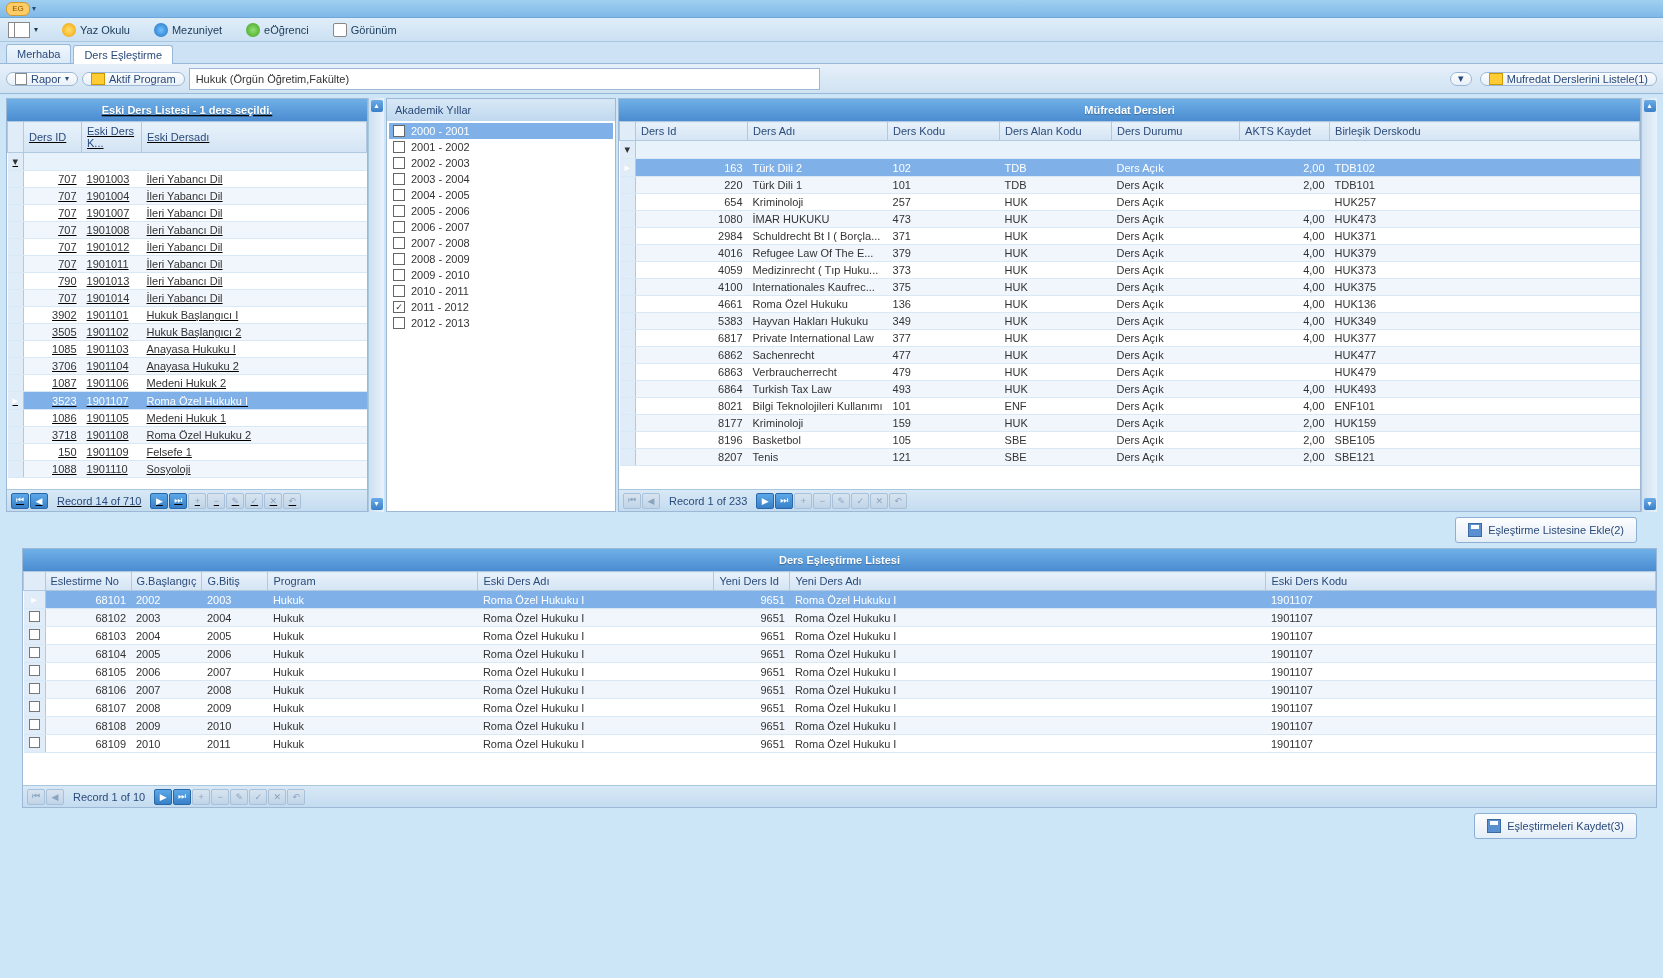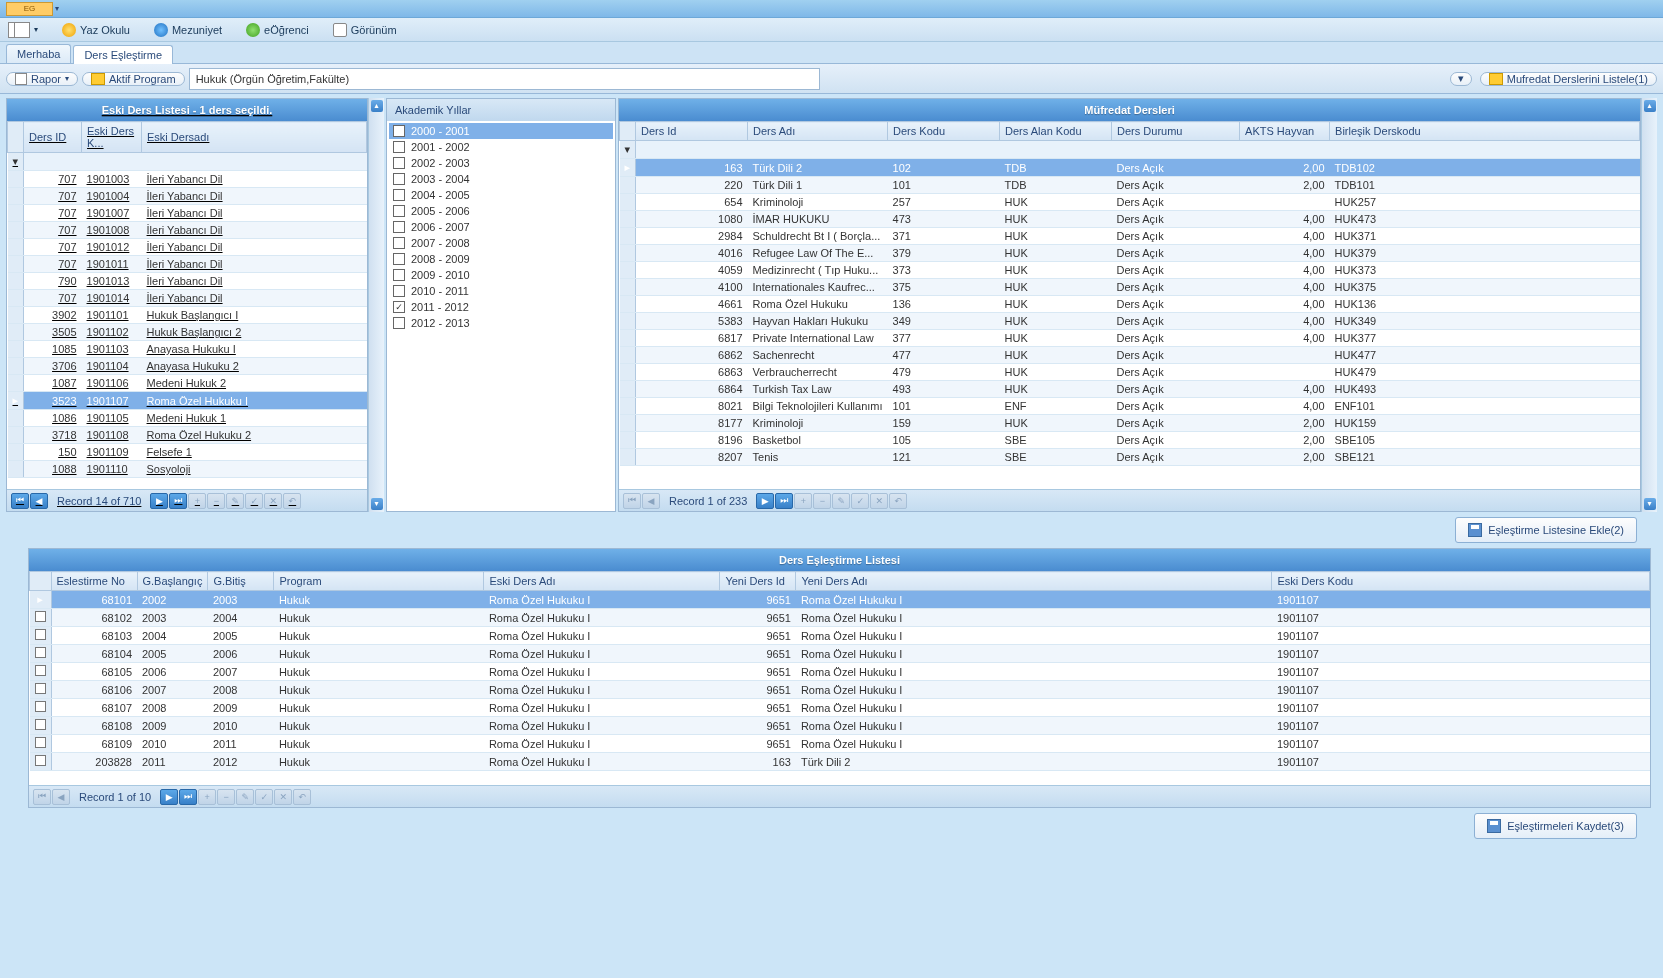--- a/index.html
+++ b/index.html
@@ -1,18 +1,18 @@
 <!DOCTYPE html>
 <html><head>
 <meta charset="utf-8">
 <style>
 * { box-sizing: border-box; margin: 0; padding: 0; font-family: Tahoma, Arial, sans-serif; font-size: 11px; }
 body { background: #cce5f7; overflow: hidden; }
 .title-band { height: 18px; background: linear-gradient(#a0d0f0,#7fb8e8); border-bottom: 1px solid #6da8d8; padding-left: 6px; display: flex; align-items: center; }
-.title-band .logo { width: 47px; height: 14px; background:#ffcc66; border:1px solid #cc9933; border-radius:0; font-size:8px; text-align:center; line-height:12px; color:#885500; }
+.title-band .logo { width: 24px; height: 14px; background:#ffcc66; border:1px solid #cc9933; border-radius:6px; font-size:8px; text-align:center; line-height:12px; color:#885500; }
 .menu-bar { height: 24px; background: linear-gradient(#e0eef9,#cbe0f2); border-bottom:1px solid #a8c8e0; display:flex; align-items:center; padding:0 8px; gap:24px; }
 .menu-item { display:flex; align-items:center; gap:4px; cursor:pointer; color:#1a3a5a; }
 .menu-icon { width:14px; height:14px; border-radius:50%; }
 .ic-yellow{background:radial-gradient(#ffe070,#f0a000);} .ic-blue{background:radial-gradient(#70c0ff,#2070c0);} .ic-green{background:radial-gradient(#90e070,#40a020);} .ic-box{background:#fff;border:1px solid #888;border-radius:2px;}
 .tabs-row { height:22px; background:#cde3f5; display:flex; align-items:flex-end; padding-left:6px; gap:0; border-bottom:1px solid #98b8d8;}
 .tab { padding:3px 10px; background:linear-gradient(#f0f7fd,#dceaf7); border:1px solid #98b8d8; border-bottom:none; border-radius:3px 3px 0 0; margin-right:2px; color:#2a4a7a; cursor:pointer;margin-top:24px;}
 .tab.active { background:#fff; position:relative; top:1px;}
 .toolbar { height:30px; background:linear-gradient(#e6f0fa,#d0e2f2); border-bottom:1px solid #98b8d8; display:flex; align-items:center; padding:0 6px; gap:4px;}
 .tb-btn { height:14px; padding:0 8px; background:linear-gradient(#fdfdfd,#e8f0f8); border:1px solid #9cb8d4; border-radius:8px; display:flex; align-items:center; gap:4px; color:#2a4a7a; cursor:pointer;text-align:right;}
 .tb-btn .arrow{font-size:8px;}
@@ -37,21 +37,21 @@
 .nav-btn { width:18px; height:16px; background:linear-gradient(#5ca8e8,#3880c8); border:1px solid #2868a8; border-radius:2px; display:flex; align-items:center; justify-content:center; color:#fff; font-size:9px; cursor:pointer;}
 .nav-btn.dis { background:linear-gradient(#d8e4f0,#c0d4e8); border-color:#a8c0d8; color:#8aa4c0;}
 .nav-text { padding:0 8px; color:#2a4a7a;}
 .year-list { flex:1; background:#fff; overflow:auto; padding:2px;}
 .year-item { display:flex; align-items:flex-end; gap:6px; padding:2px 4px; cursor:pointer; color:#333;}
 .year-item.sel { background:#7fb0e8; color:#fff;}
 .year-check { width:12px; height:12px; border:1px solid #666; background:#fff; display:flex; align-items:center; justify-content:center; font-size:9px;}
 .scrollbar-v { width:16px; background:linear-gradient(90deg,#d0e0f0,#e8f2fb); border-left:1px solid #a8c8e0;}
 .action-row { height:36px; display:flex; align-items:center; justify-content:flex-end; padding:0 26px;}
 .action-btn { height:26px; padding:0 12px; background:linear-gradient(#fdfdfd,#e4eef8); border:1px solid #8cb0d4; border-radius:3px; display:flex; align-items:center; gap:6px; color:#2a4a7a; cursor:pointer;}
-.bottom-section { margin:0 12px;padding-left:16px;}
+.bottom-section { margin:0 6px;padding-left:16px;}
 .bottom-panel { border:1px solid #9cb8d4; background:#fff; display:flex; flex-direction:column; height:260px;}
 .num-r { text-align:right; }
 .panel-wrap{display:flex;}
 .panel-wrap .scrollbar-v{display:flex;flex-direction:column;justify-content:space-between;align-items:center;padding:2px 0;}
 .sbtn{width:12px;height:12px;background:linear-gradient(#6aace8,#3a80c8);border-radius:2px;font-size:8px;color:#fff;text-align:center;line-height:12px;}
 .col-left-1{width:58px;} .col-left-2{width:60px;}
 .col-r-1{width:112px;} .col-r-2{width:112px;} .col-r-3{width:112px;} .col-r-4{width:112px;} .col-r-5{width:128px;} .col-r-6{width:90px;}
 .col-b-1{width:86px;}.col-b-2{width:66px;}.col-b-3{width:66px;}.col-b-4{width:210px;}.col-b-5{width:236px;}.col-b-6{width:76px;}.col-b-7{width:476px;}
 .save-icon{width:14px;height:14px;background:#5a90d0;border:1px solid #3a6aa0;position:relative;}
 .save-icon::after{content:'';position:absolute;top:1px;left:2px;width:8px;height:4px;background:#fff;}
@@ -332,21 +332,21 @@
     <div class="grid">
       <table id="right-table">
             <tbody>
               <tr>
                 <th class="row-indicator"></th>
                 <th class="col-r-1">Ders Id</th>
                 <th class="col-r-2">Ders Adı</th>
                 <th class="col-r-3">Ders Kodu</th>
                 <th class="col-r-4">Ders Alan Kodu</th>
                 <th class="col-r-5">Ders Durumu</th>
-                <th class="col-r-6">AKTS Hayvan</th>
+                <th class="col-r-6">AKTS Kaydet</th>
                 <th class="col-r-7">Birleşik Derskodu</th>
               </tr>
               <tr class="filter">
                 <td class="row-indicator">▾</td>
                 <td></td>
                 <td></td>
                 <td></td>
                 <td></td>
                 <td></td>
                 <td></td>
@@ -672,31 +672,20 @@
               <td class="row-indicator"><span style="width:11px;height:11px;border:1px solid #777;background:#fff;display:inline-block;"></span></td>
               <td class="num-r">68109</td>
               <td>2010</td>
               <td>2011</td>
               <td>Hukuk</td>
               <td>Roma Özel Hukuku I</td>
               <td class="num-r">9651</td>
               <td>Roma Özel Hukuku I</td>
               <td>1901107</td>
             </tr>
-            <tr class="alt">
-              <td class="row-indicator"><span style="width:11px;height:11px;border:1px solid #777;background:#fff;display:inline-block;"></span></td>
-              <td class="num-r">203828</td>
-              <td>2011</td>
-              <td>2012</td>
-              <td>Hukuk</td>
-              <td>Roma Özel Hukuku I</td>
-              <td class="num-r">163</td>
-              <td>Türk Dili 2</td>
-              <td>1901107</td>
-            </tr>
           </tbody>
         </table>
     </div>
     <div class="nav-bar">
       <div class="nav-btn dis">⏮</div>
       <div class="nav-btn dis">◀</div>
       <span class="nav-text">Record 1 of 10</span>
       <div class="nav-btn">▶</div>
       <div class="nav-btn">⏭</div>
       <div class="nav-btn dis">+</div>

